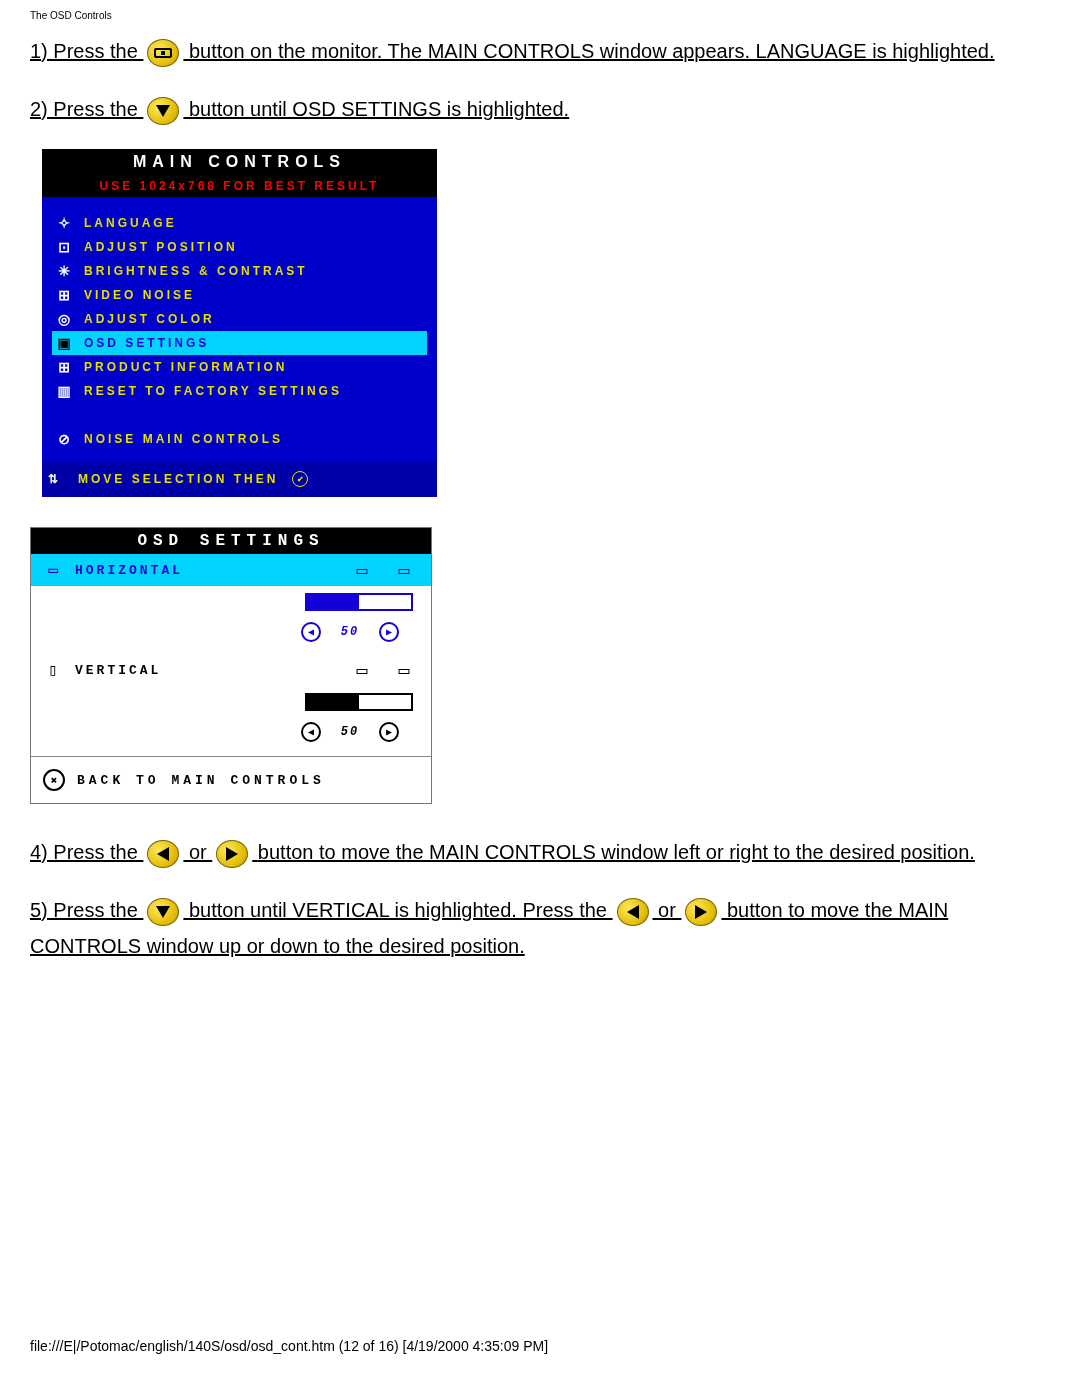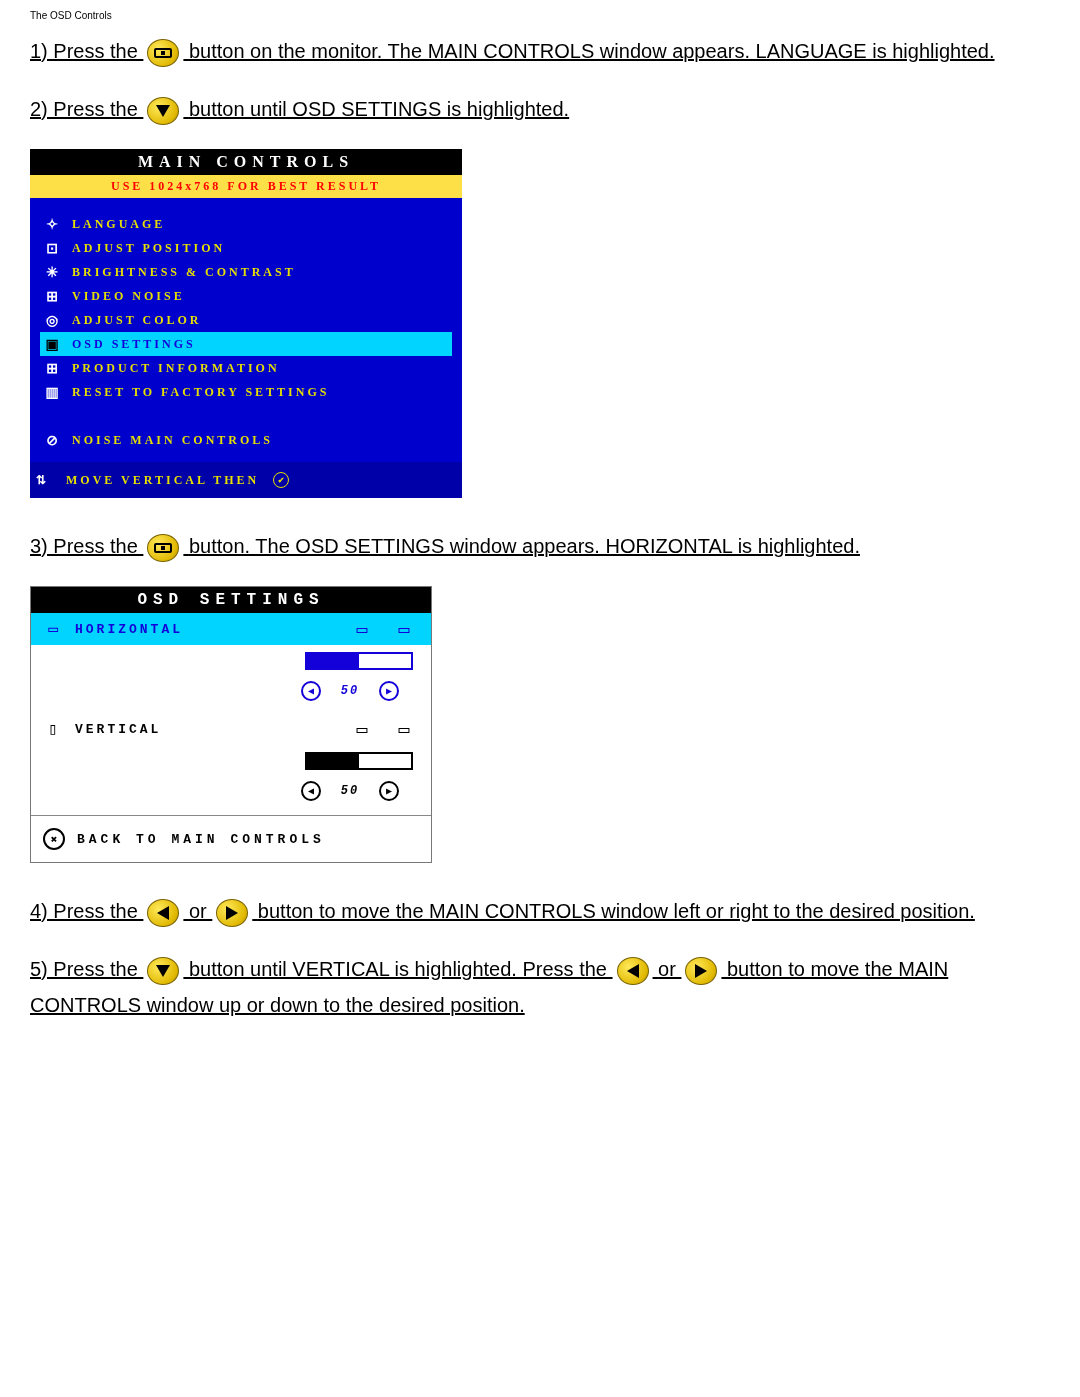--- a/index.html
+++ b/index.html
@@ -47,35 +47,35 @@
     left: 50%; top: 50%;
     transform: translate(-50%,-50%);
   }
   .footer {
     font-size: 14px;
     padding: 352px 0 10px 0;
   }
 
   
   .osd-main {
-    width: 432px;
-    margin: 0 0 30px 0;
-    font-family: Liberation Serif, serif;
+    width: 395px;
+    margin: 0 0 30px 12px;
+    font-family: Liberation Sans, sans-serif;
   }
   .osd-title {
     background: #000;
     color: #fff;
     text-align: center;
     font-weight: bold;
     letter-spacing: 6px;
     padding: 4px 0;
     font-size: 16px;
   }
   .osd-hint {
-    background: #fde047;
+    background: #000000;
     color: #ff0000;
     font-weight: bold;
     letter-spacing: 3px;
     font-size: 12px;
     padding: 4px 0;
     text-align: center;
   }
   .osd-body {
     background: #0000cd;
     padding: 14px 10px 0 10px;
@@ -243,30 +243,25 @@
         </div>
         <div class="osd-spacer"></div>
         <div class="osd-row">
           <span class="ico">⊘</span>
           <span class="lbl">NOISE MAIN CONTROLS</span>
         </div>
         <div class="osd-spacer" style="height:10px"></div>
       </div>
     <div class="osd-foot">
       <span class="ico2">⇅</span>
-      <span>MOVE VERTICAL THEN</span>
+      <span>MOVE SELECTION THEN</span>
       <span class="ring">✔</span>
     </div>
   </div>
 
-  <div class="instr">
-    <span>3) Press the </span>
-    <span class="btn ok"></span>
-    <span> button. The OSD SETTINGS window appears. HORIZONTAL is highlighted.</span>
-  </div>
 
   <div class="osd-set">
     <div class="osd-title">OSD SETTINGS</div>
     <div class="osd-set-body">
       <div class="set-row sel blue">
         <span class="sic">▭</span>
         <span class="lbl">HORIZONTAL</span>
         <span class="set-illus">▭</span>
         <span class="set-illus">▭</span>
       </div>

